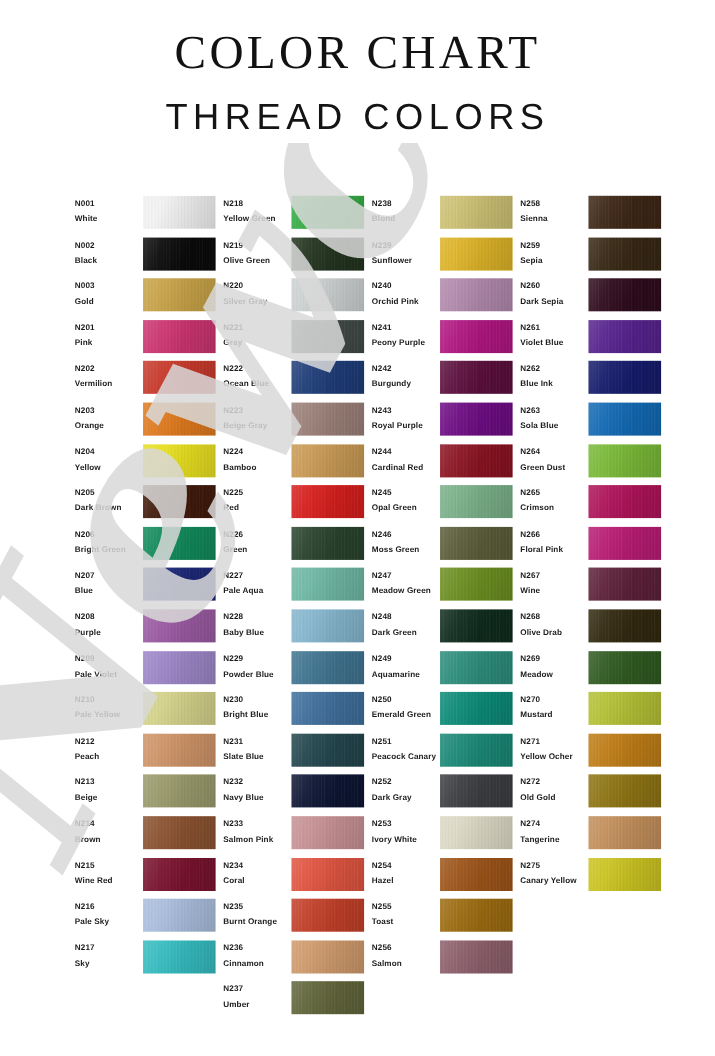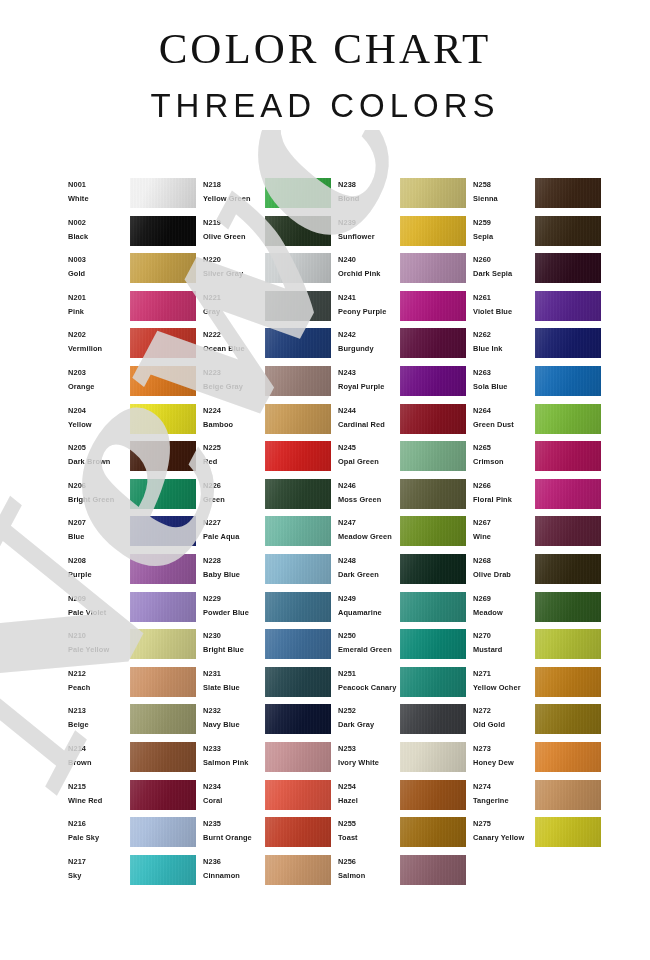--- a/index.html
+++ b/index.html
@@ -526,20 +526,30 @@
         <div class="swatch-row">
           <div class="labels">
             <div class="code">N236</div>
             <div class="cname">Cinnamon</div>
           </div>
           <div class="swatch" style="background: rgb(207, 154, 108);">
             <div class="streak"></div>
             <div class="sheen"></div>
           </div>
         </div>
+        <div class="swatch-row">
+          <div class="labels">
+            <div class="code">N237</div>
+            <div class="cname">Umber</div>
+          </div>
+          <div class="swatch" style="background: rgb(97, 101, 58);">
+            <div class="streak"></div>
+            <div class="sheen"></div>
+          </div>
+        </div>
       </div>
       <div class="column">
         <div class="swatch-row">
           <div class="labels">
             <div class="code">N238</div>
             <div class="cname">Blond</div>
           </div>
           <div class="swatch" style="background: rgb(205, 193, 116);">
             <div class="streak"></div>
             <div class="sheen"></div>
@@ -866,30 +876,20 @@
             <div class="streak"></div>
             <div class="sheen"></div>
           </div>
         </div>
         <div class="swatch-row">
           <div class="labels">
             <div class="code">N272</div>
             <div class="cname">Old Gold</div>
           </div>
           <div class="swatch" style="background: rgb(142, 116, 19);">
-            <div class="streak"></div>
-            <div class="sheen"></div>
-          </div>
-        </div>
-        <div class="swatch-row">
-          <div class="labels">
-            <div class="code">N273</div>
-            <div class="cname">Honey Dew</div>
-          </div>
-          <div class="swatch" style="background: rgb(218, 130, 43);">
             <div class="streak"></div>
             <div class="sheen"></div>
           </div>
         </div>
         <div class="swatch-row">
           <div class="labels">
             <div class="code">N274</div>
             <div class="cname">Tangerine</div>
           </div>
           <div class="swatch" style="background: rgb(195, 143, 91);">

